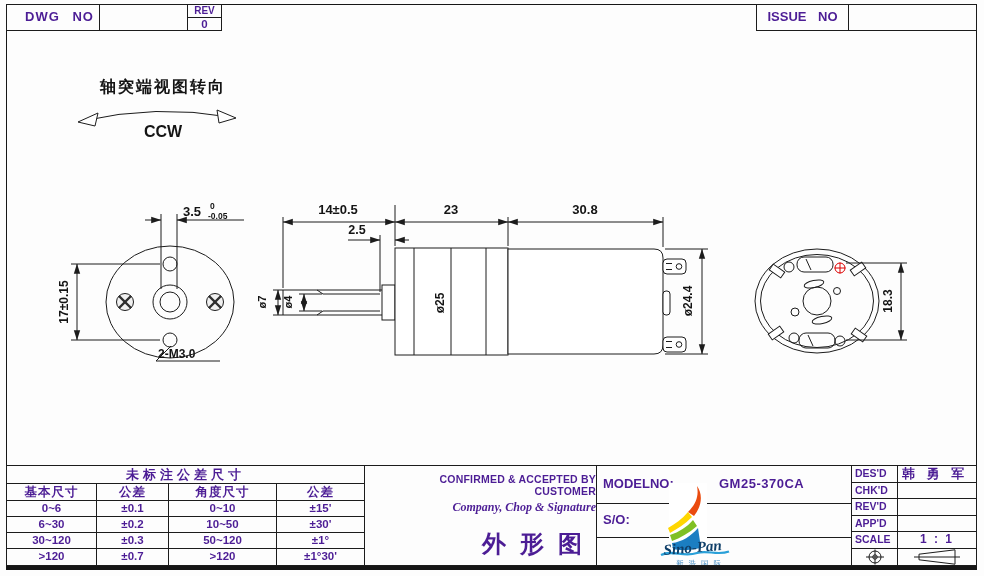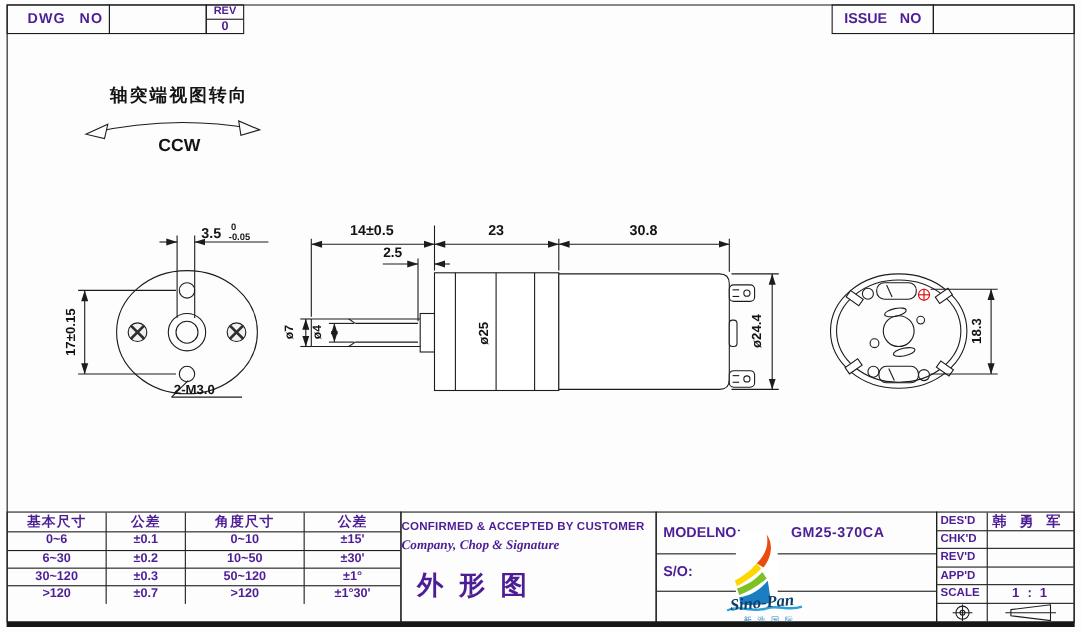--- a/index.html
+++ b/index.html
@@ -20,21 +20,21 @@
   
   .tol{left:6px;top:465px;width:359px;height:101px;display:grid;
        grid-template-columns:90px 72px 108px 1fr;grid-template-rows:18px 17px 1fr 1fr 1fr 1fr;}
   .tt-title{grid-column:1/-1;border-bottom:1.3px solid #1c1c1c;font-weight:bold;font-size:13px;letter-spacing:4px;text-align:center;line-height:17px;}
   .tt-h,.tt-c{border-right:1.3px solid #1c1c1c;border-bottom:1.3px solid #1c1c1c;text-align:center;font-weight:bold;overflow:hidden;}
   .tt-h{font-size:12.5px;line-height:16px;letter-spacing:1px;}
   .tt-c{font-size:11.5px;line-height:15px;}
   .no-r{border-right:none!important;}
   .no-b{border-bottom:none!important;}
   
-  .confirm{left:364px;top:465px;width:233px;height:101px;text-align:left;}
+  .confirm{left:364px;top:465px;width:233px;height:101px;text-align:right;padding-left:48px;}
   .cf1{margin-top:7px;font-size:10.5px;font-weight:bold;letter-spacing:0.2px;}
   .cf2{font-family:"Liberation Serif","DejaVu Serif",serif;font-style:italic;font-weight:bold;font-size:12px;margin-top:3px;}
   .cf3{font-size:24px;font-weight:bold;letter-spacing:14px;padding-left:14px;margin-top:13px;}
   
   .model{left:596px;top:465px;width:256px;height:101px;overflow:hidden;}
   .m-r1{height:37px;border-bottom:1.3px solid #1c1c1c;position:relative;}
   .m-r2{height:33px;border-bottom:1.3px solid #1c1c1c;position:relative;}
   .m-lab{position:absolute;left:6px;top:10px;font-weight:bold;font-size:13px;}
   .m-lab2{position:absolute;left:6px;top:8px;font-weight:bold;font-size:13px;}
   .m-val{position:absolute;left:122px;top:10px;font-weight:bold;font-size:13px;letter-spacing:0.5px;}
@@ -230,20 +230,21 @@
       <g>
         <line x1="846" y1="263" x2="907" y2="263"></line>
         <line x1="846" y1="340" x2="907" y2="340"></line>
         <line x1="901" y1="263" x2="901" y2="340" marker-start="url(#as)" marker-end="url(#ae)"></line>
         <text transform="rotate(-90 892 301)" x="892" y="301" text-anchor="middle" font-size="12" font-weight="bold" fill="#141414" stroke="none">18.3</text>
       </g>
     </g>
   </svg>
 
   <div class="box tol">
+    <div class="tt-title">未标注公差尺寸</div>
     <div class="tt-h">基本尺寸</div>
     <div class="tt-h">公差</div>
     <div class="tt-h">角度尺寸</div>
     <div class="tt-h no-r">公差</div>
     <div class="tt-c">0~6</div>
     <div class="tt-c">±0.1</div>
     <div class="tt-c">0~10</div>
     <div class="tt-c no-r">±15'</div>
     <div class="tt-c">6~30</div>
     <div class="tt-c">±0.2</div>

